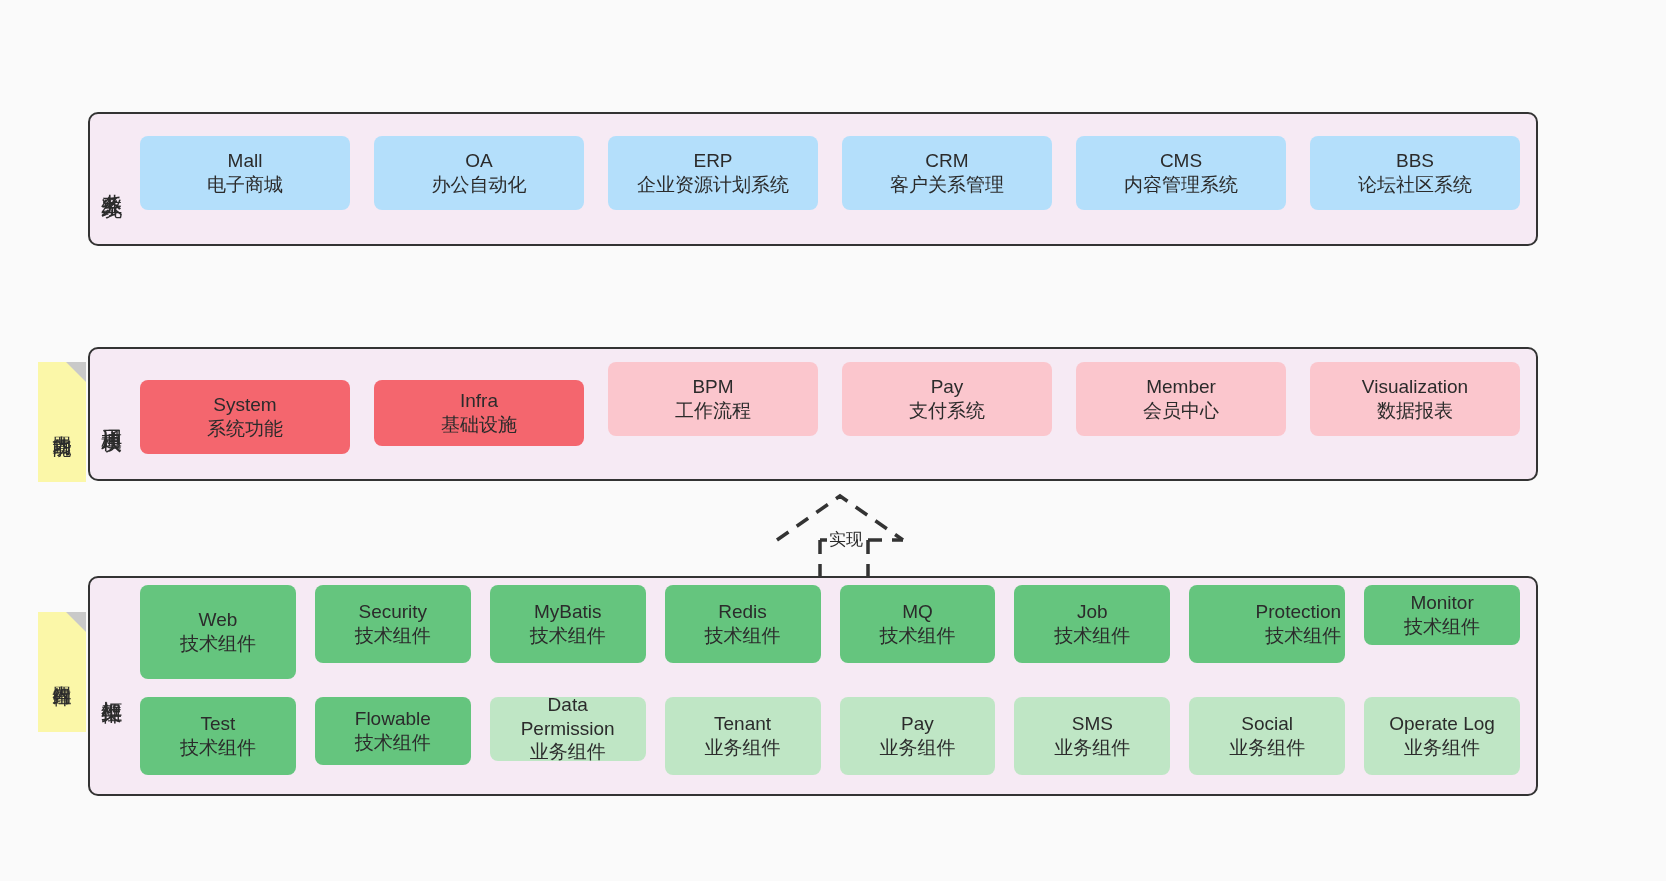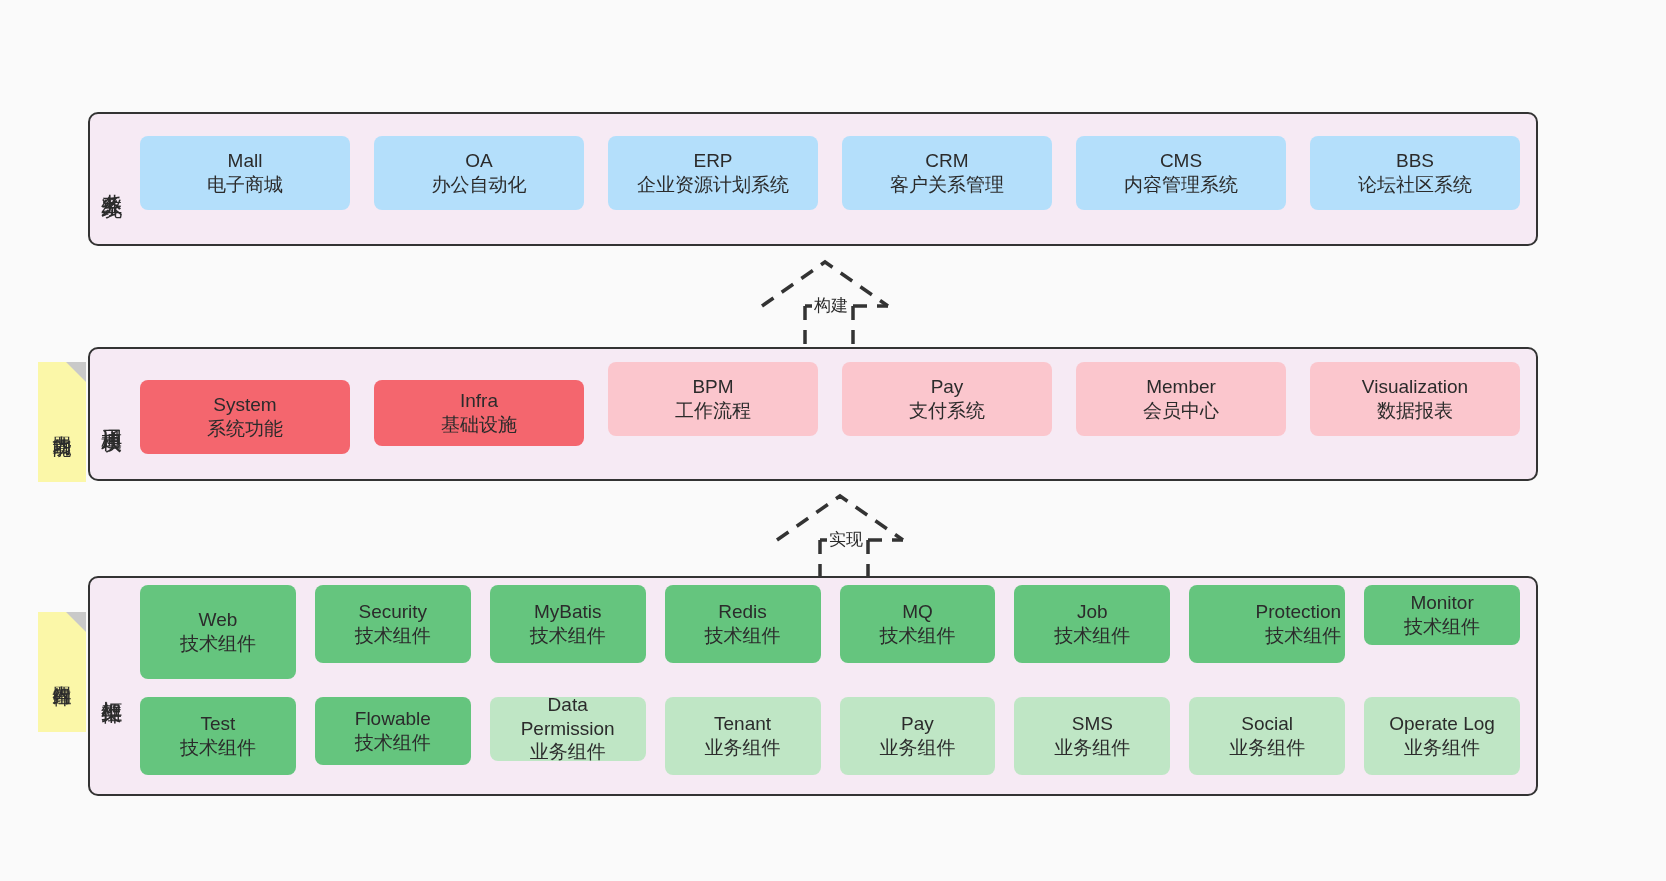--- a/index.html
+++ b/index.html
@@ -140,27 +140,20 @@
           <span class="l2">内容管理系统</span>
         </div>
         <div class="card c-blue" style="height:74px;">
           <span class="l1">BBS</span>
           <span class="l2">论坛社区系统</span>
         </div>
       </div>
     </div>
   </div>
 
-  <div class="connector" style="left:760px;top:258px;width:170px;height:92px;">
-    <svg width="170" height="92" viewBox="0 0 170 92">
-      <path d="M 2 48 L 65 4 L 128 48" fill="none" stroke="#333" stroke-width="3.5" stroke-dasharray="14 10" stroke-linecap="butt"></path>
-      <path d="M 45 48 L 45 92 M 45 48 L 128 48 M 93 48 L 93 92 M 45 92 L 93 92" fill="none" stroke="#333" stroke-width="3.5" stroke-dasharray="14 10"></path>
-    </svg>
-    <span class="conn-label" style="left:52px;top:36px;">构建</span>
-  </div>
 
   <div class="note" style="left:38px;top:362px;width:48px;height:120px;">
     <span class="fold"></span>
     <span>内置功能</span>
   </div>
 
   <div class="layer" style="left:88px;top:347px;width:1450px;height:134px;">
     <div class="layer-title">通用模块</div>
     <div class="layer-body">
       <div class="card-row">

